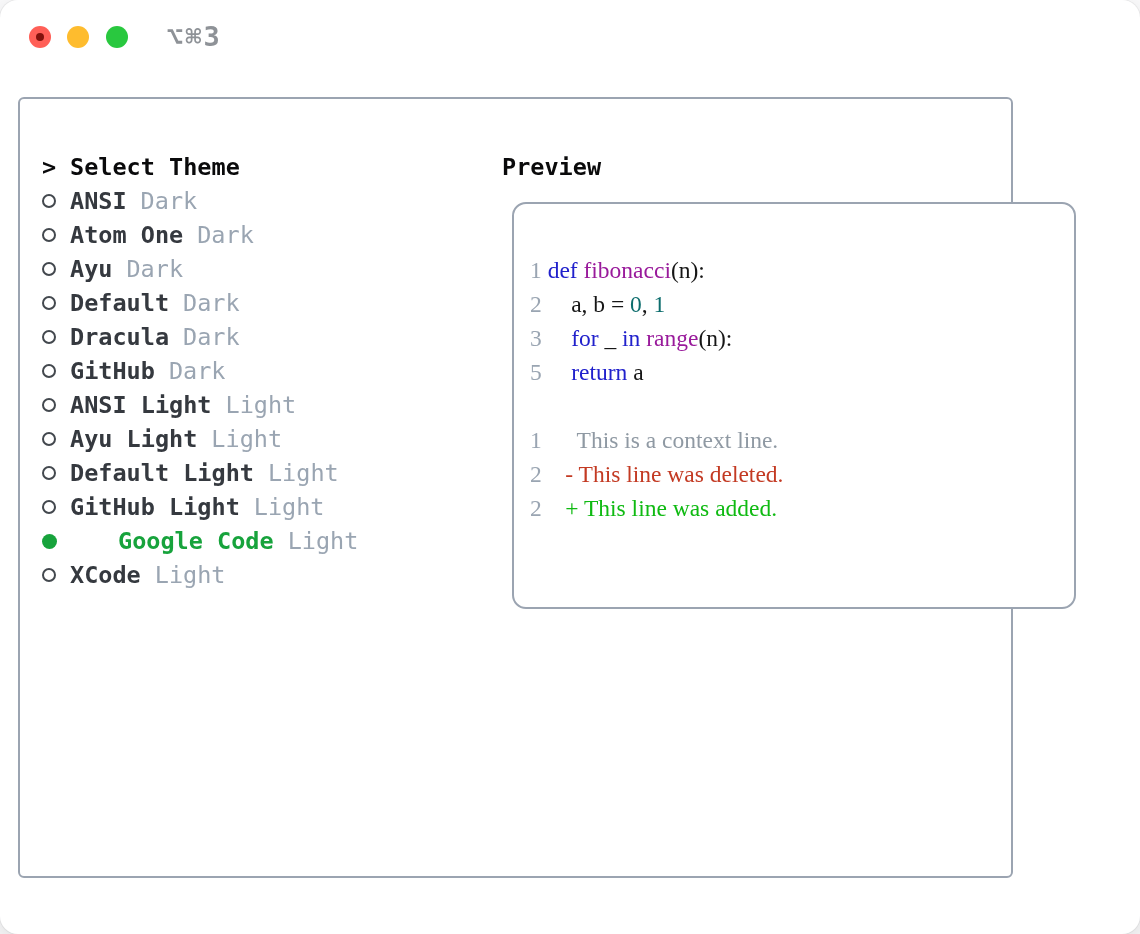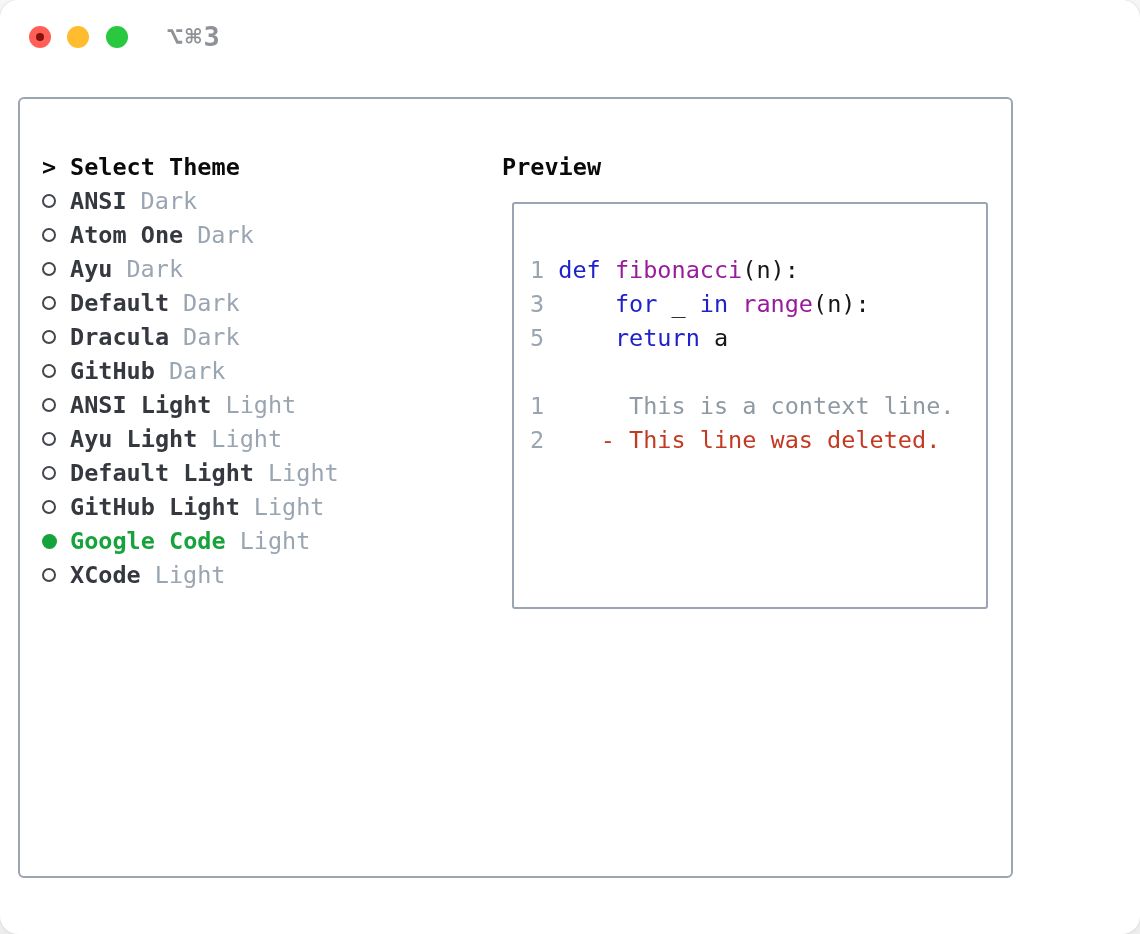--- a/index.html
+++ b/index.html
@@ -30,29 +30,29 @@
   .row{height:34px;display:flex;align-items:center;font-size:23.5px;color:var(--text-dark);}
   .blank-row{height:34px;}
   .marker{width:28px;display:inline-flex;align-items:center;flex:0 0 28px;}
   .prefix{font-weight:700;color:var(--text-black);font-size:23.5px;}
   .dot{display:inline-block;border-radius:50%;}
   .dot.open{width:14px;height:14px;border:2px solid #43484e;background:transparent;}
   .dot.filled{width:15px;height:15px;background:var(--green);}
   .header-label{font-weight:700;color:var(--text-black);}
   .apply-header{color:var(--text-black);}
   .name{color:var(--text-dark);white-space:pre;font-weight:bold;}
-  .name.sel{color:var(--green);}
+  .name.sel{color:var(--green);margin-left:48px;}
   .variant{color:var(--muted);margin-left:14px;white-space:pre;text-align:right;}
   .hint{width:420px;font-size:23.5px;line-height:34px;color:var(--muted);}
   
   .preview-label{position:absolute;left:482px;top:51px;height:34px;line-height:34px;
     font-size:23.5px;font-weight:700;color:var(--text-black);text-align:center;}
-  .preview-box{position:absolute;left:492px;top:103px;width:476px;height:407px;
-    border:2px solid var(--border);border-radius:3px;background:#fff;
-    padding:49px 0 0 16px;overflow:hidden;}
+  .preview-box{position:absolute;left:492px;top:103px;width:564px;height:407px;
+    border:2px solid var(--border);border-radius:14px;background:#fff;
+    padding:49px 0 0 16px;overflow:hidden;font-family:Liberation Serif, serif;}
   .code-line{height:34px;line-height:34px;font-size:23.5px;white-space:pre;}
   .tok-num{color:var(--lineno);}
   .tok-kw{color:var(--kw);}
   .tok-fn{color:var(--fn);}
   .tok-lit{color:var(--lit);}
   .tok-plain{color:var(--plain);}
   .tok-ctx{color:var(--ctx);}
   .tok-del{color:var(--del);}
   .tok-add{color:var(--add);}
 </style>
@@ -164,21 +164,23 @@
           </div>
         </div>
       <div class="blank-row"></div>
       <div class="blank-row"></div>
     </div>
 
     <div class="preview-label">Preview</div>
     <div class="preview-box">
       <div id="preview-code">
           <div class="code-line"><span class="tok-num">1</span><span class="tok-plain"> </span><span class="tok-kw">def</span><span class="tok-plain"> </span><span class="tok-fn">fibonacci</span><span class="tok-plain">(n):</span></div>
+          <div class="code-line"><span class="tok-num">2</span><span class="tok-plain">     a, b = </span><span class="tok-lit">0</span><span class="tok-plain">, </span><span class="tok-lit">1</span></div>
           <div class="code-line"><span class="tok-num">3</span><span class="tok-plain">     </span><span class="tok-kw">for</span><span class="tok-plain"> _ </span><span class="tok-kw">in</span><span class="tok-plain"> </span><span class="tok-fn">range</span><span class="tok-plain">(n):</span></div>
           <div class="code-line"><span class="tok-num">5</span><span class="tok-plain">     </span><span class="tok-kw">return</span><span class="tok-plain"> a</span></div>
           <div class="code-line">&nbsp;</div>
           <div class="code-line"><span class="tok-num">1</span><span class="tok-ctx">      This is a context line.</span></div>
           <div class="code-line"><span class="tok-num">2</span><span class="tok-plain">    </span><span class="tok-del">- This line was deleted.</span></div>
+          <div class="code-line"><span class="tok-num">2</span><span class="tok-plain">    </span><span class="tok-add">+ This line was added.</span></div>
         </div>
     </div>
   </div>
 </div>
 
 </body></html>

